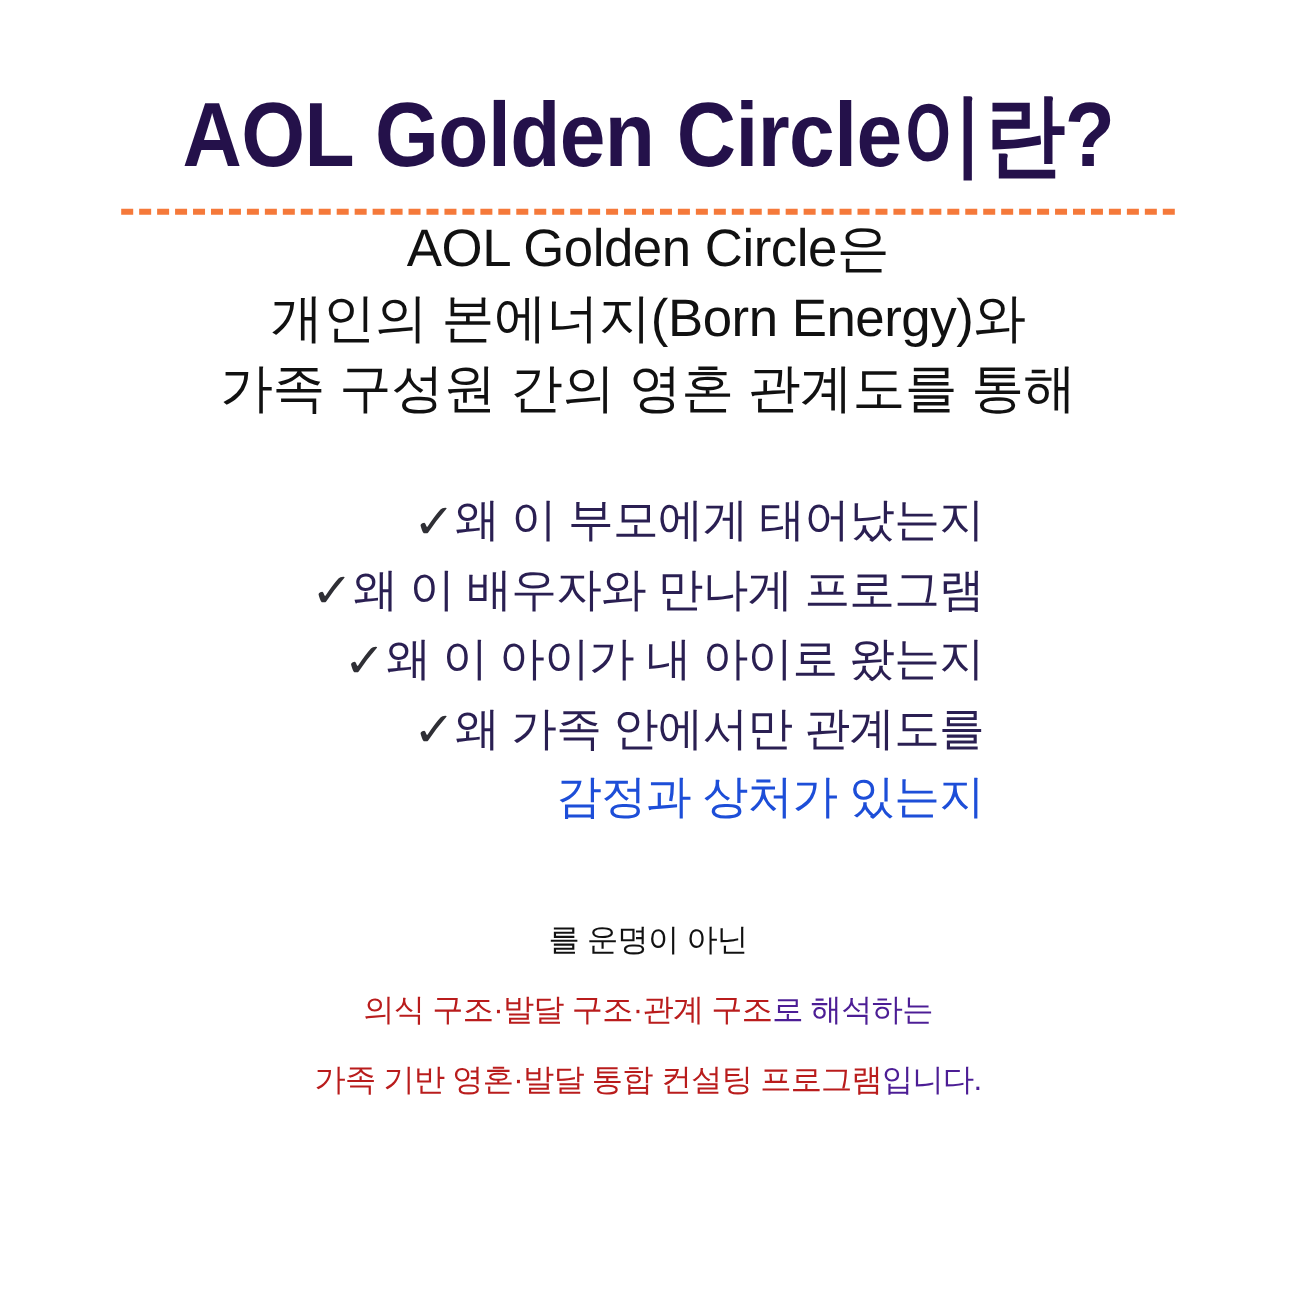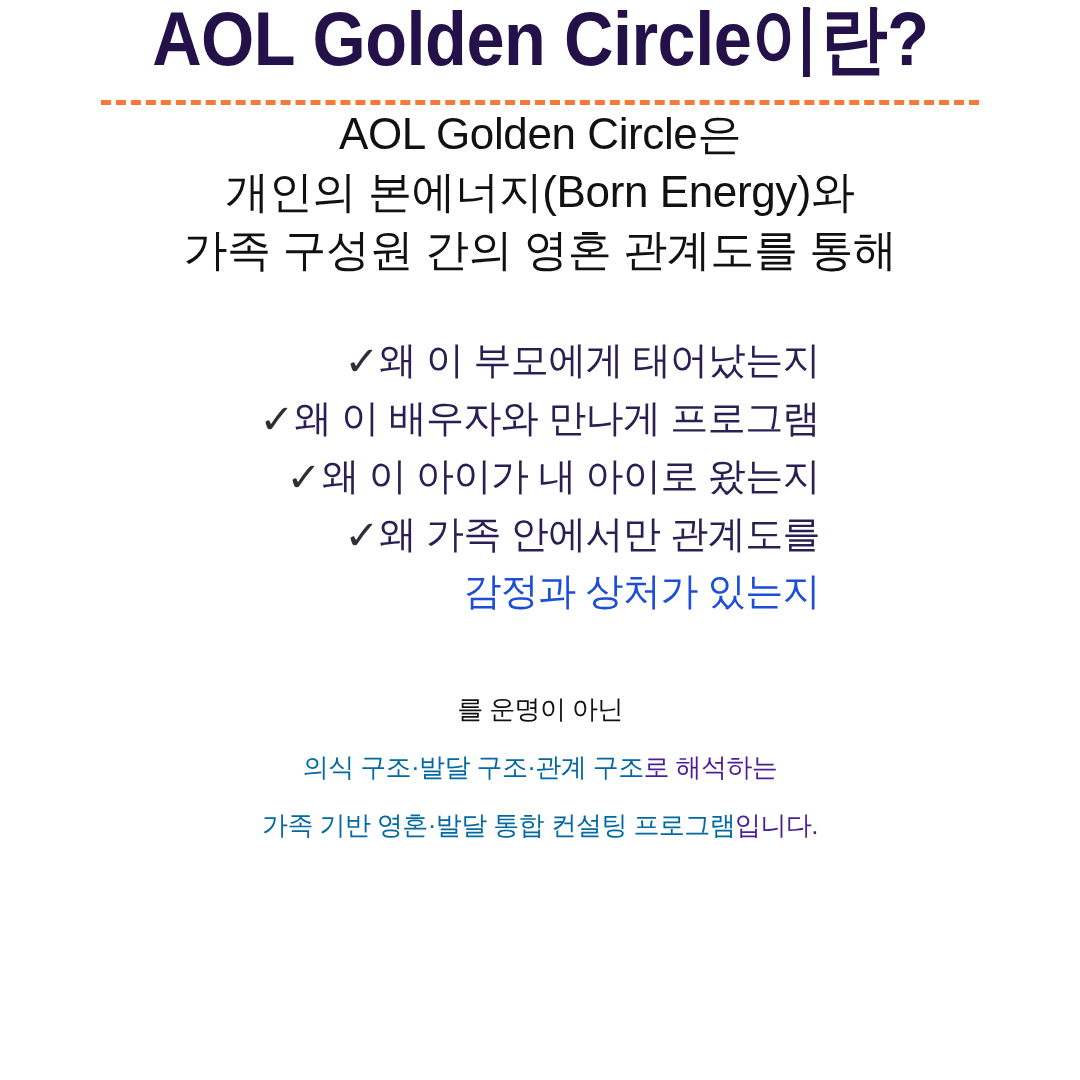--- a/index.html
+++ b/index.html
@@ -22,20 +22,21 @@
     box-sizing: border-box;
     background: #ffffff;
     display: flex;
     flex-direction: column;
     align-items: center;
   }
 
   
   .title-block {
     width: 100%;
+    margin-top: 74px;
     display: flex;
     flex-direction: column;
     align-items: center;
   }
   .page-title {
     font-family: "Liberation Sans", "DejaVu Sans", sans-serif;
     font-size: 76px;
     line-height: 1.02;
     font-weight: 700;
     letter-spacing: -0.5px;
@@ -93,21 +94,21 @@
   .closing {
     margin-top: 60px;
     text-align: center;
     font-size: 26px;
     line-height: 58px;
     font-weight: 400;
     letter-spacing: -0.6px;
     color: #111111;
   }
   .closing .line { display: block; white-space: nowrap; }
-  .hl { color: #0369a1; }
+  .hl { color: #b91c1c; }
   .dark { color: #4c1d95; }
 </style>
 </head>
 <body>
 
 <div class="card">
 
   <div class="title-block">
     <h1 class="page-title">AOL Golden Circle이란?</h1>
     <div class="title-rule"></div>

